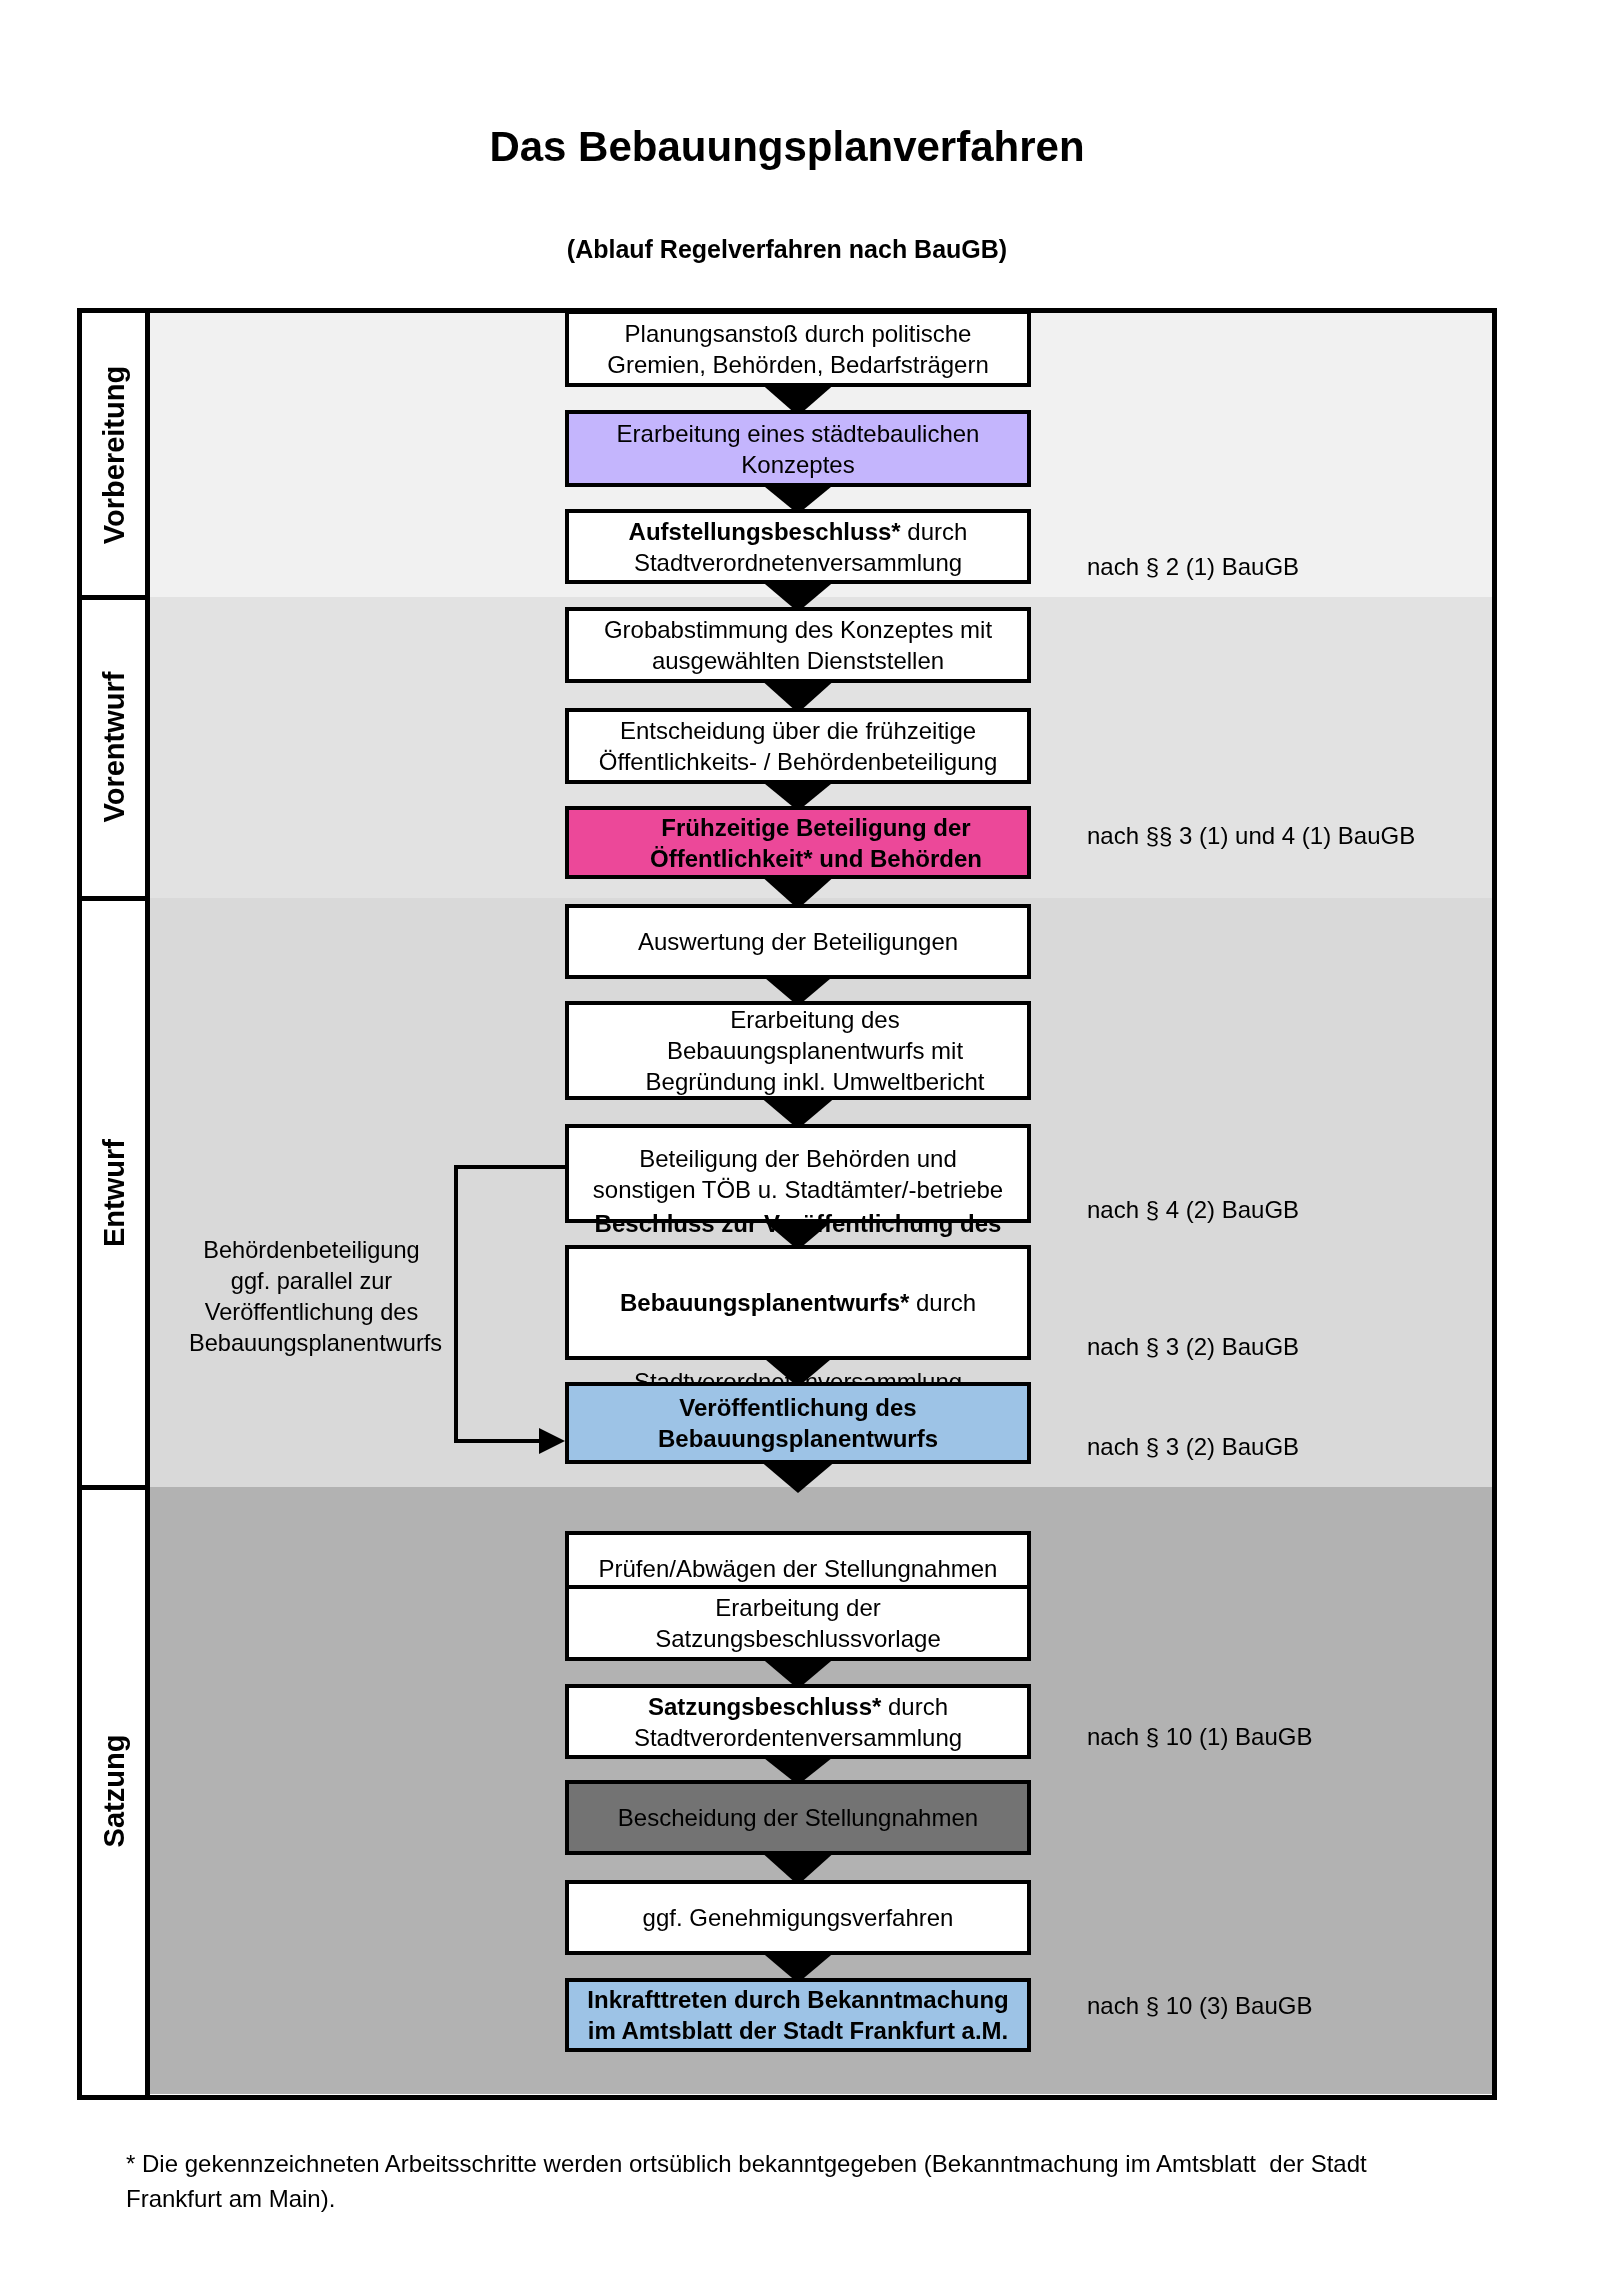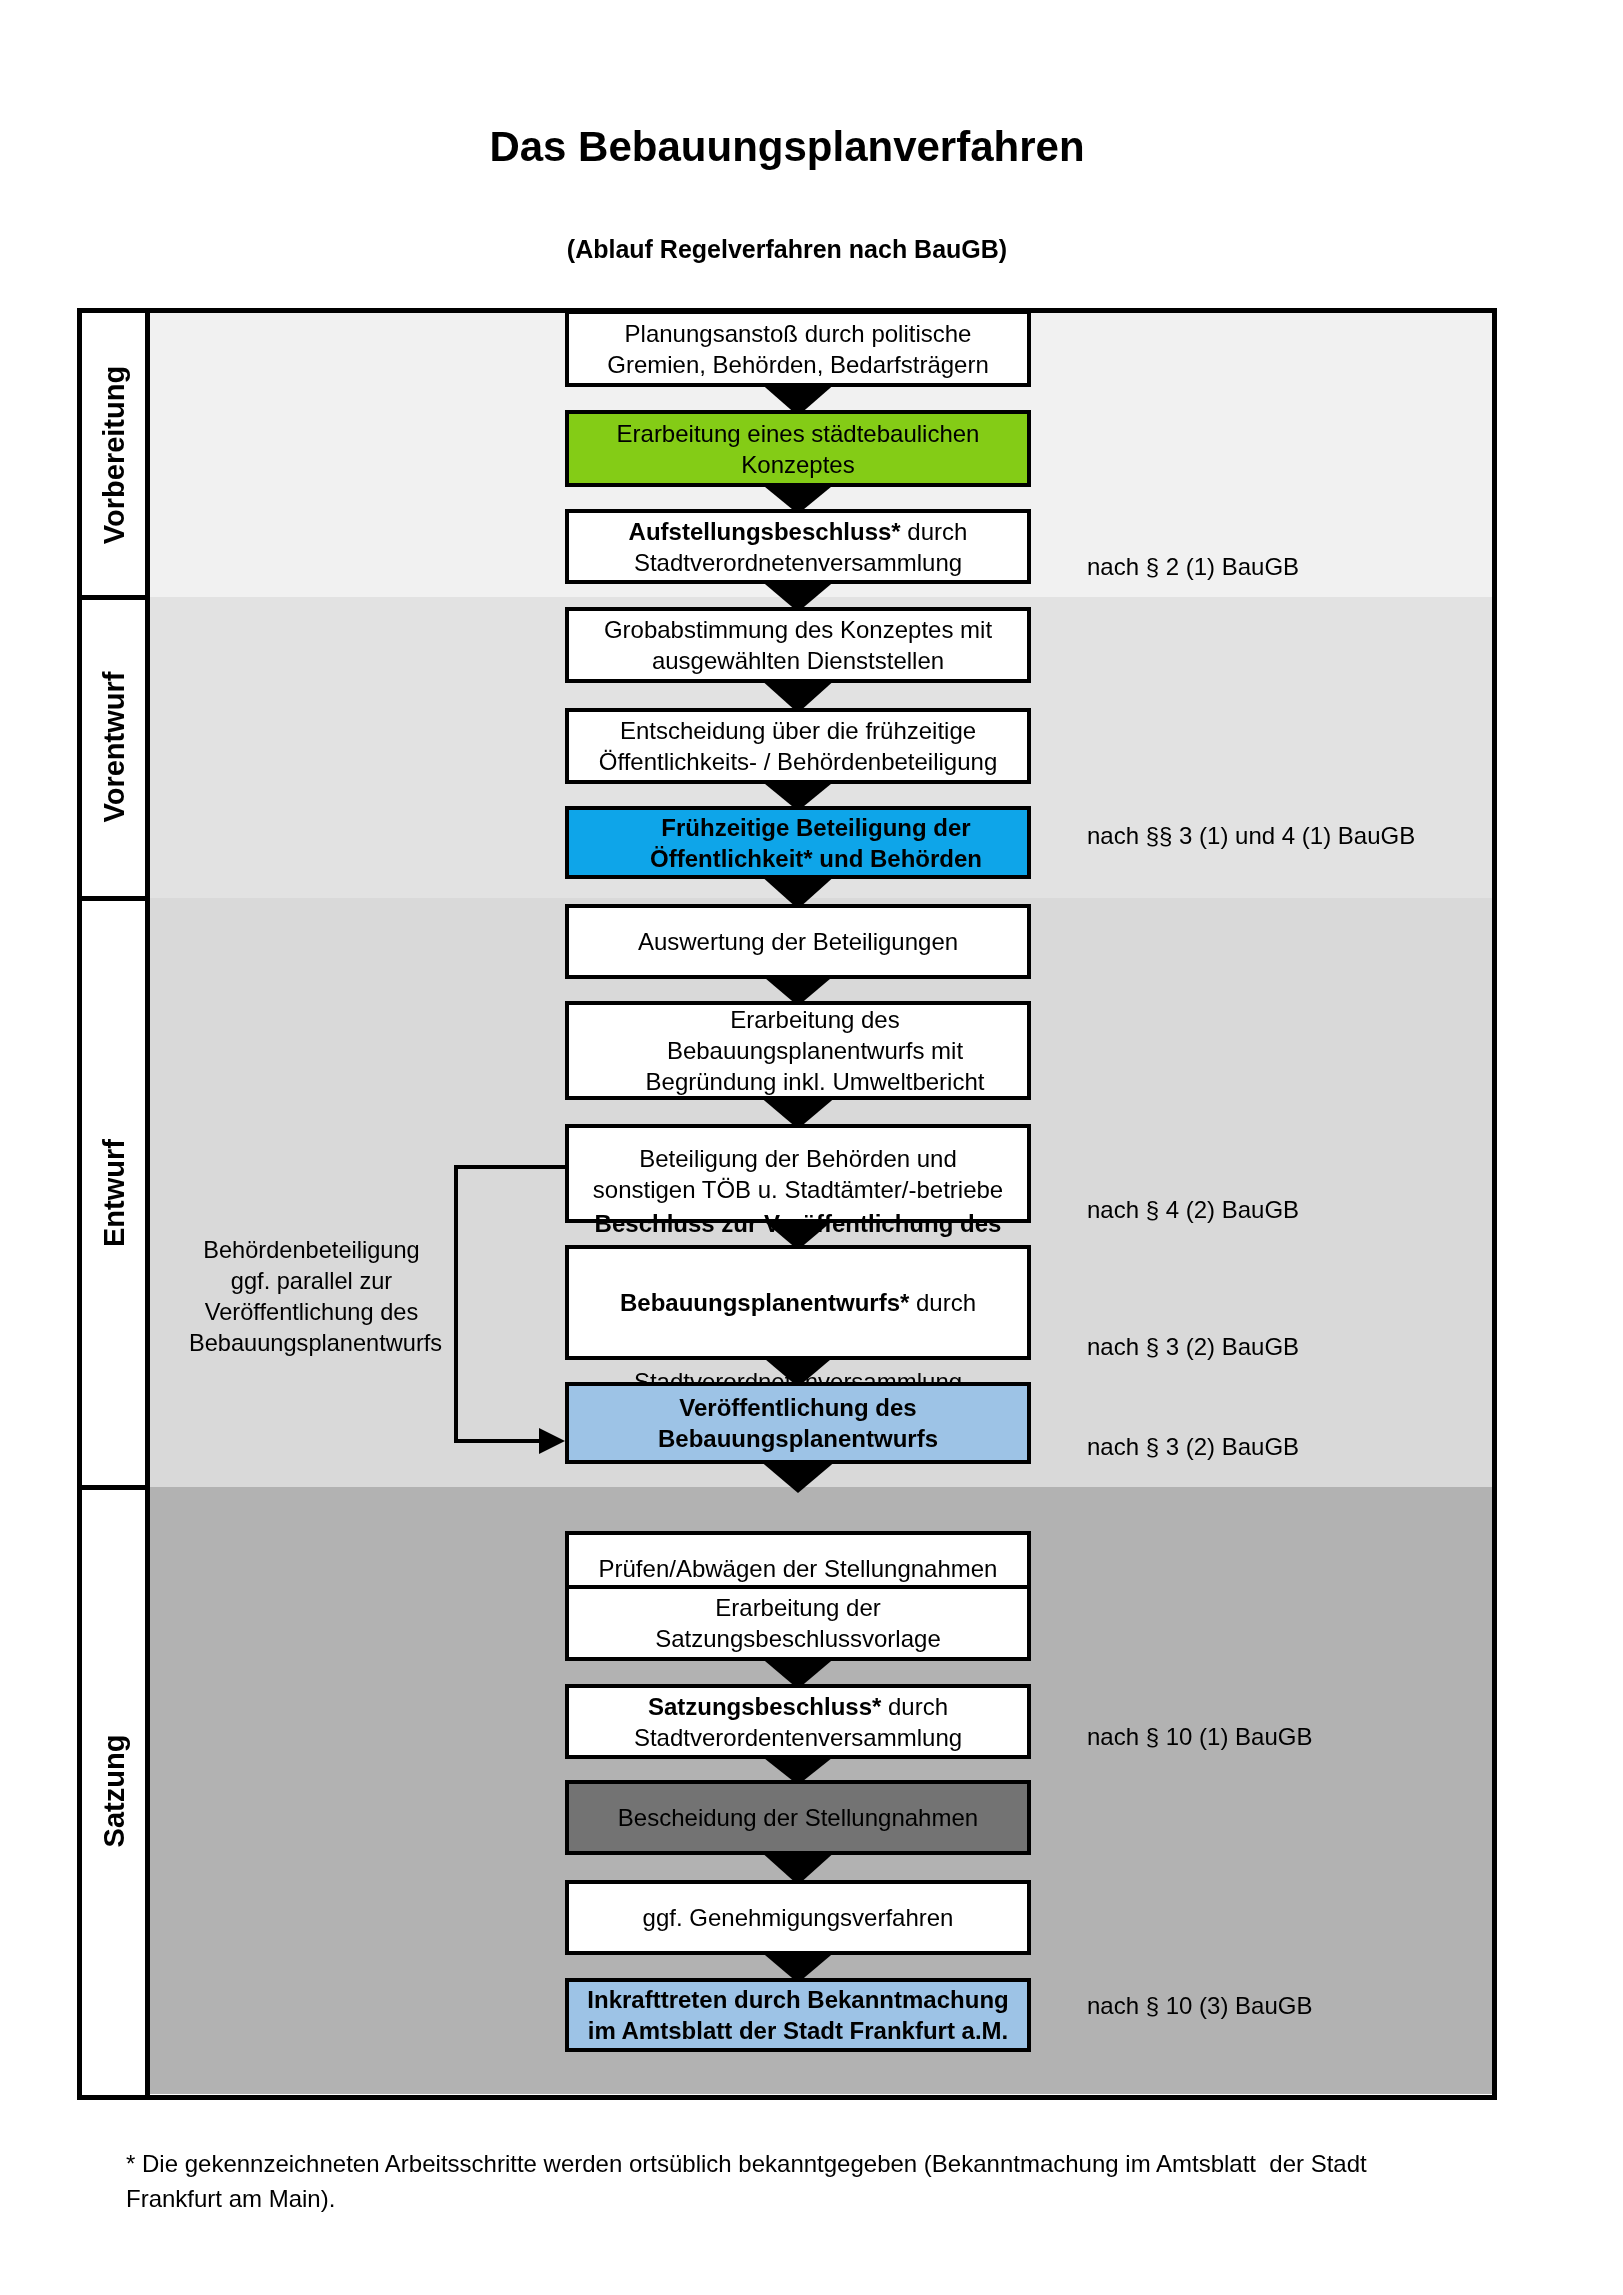--- a/index.html
+++ b/index.html
@@ -56,41 +56,41 @@
       <div class="phase-label" style="left: 114px; top: 1193px;">Entwurf</div>
       <div class="phase-divider" style="top: 896px;"></div>
       <div class="section-bg" style="top: 1487px; height: 607px; background: rgb(178, 178, 178);"></div>
       <div class="phase-label" style="left: 114px; top: 1791px;">Satzung</div>
       <div class="phase-divider" style="top: 1485px;"></div>
       <div class="step-box" style="top: 310px; height: 77px; background: rgb(255, 255, 255);">
         <div><span>Planungsanstoß durch politische</span></div>
         <div><span>Gremien, Behörden, Bedarfsträgern</span></div>
       </div>
       <div class="down-arrow" style="left: 759px; top: 382px; border-top: 34px solid rgb(0, 0, 0);"></div>
-      <div class="step-box" style="top: 410px; height: 77px; background: #84cc16;">
+      <div class="step-box" style="top: 410px; height: 77px; background: #c4b5fd;">
         <div><span>Erarbeitung eines städtebaulichen</span></div>
         <div><span>Konzeptes</span></div>
       </div>
       <div class="down-arrow" style="left: 759px; top: 482px; border-top: 32px solid rgb(0, 0, 0);"></div>
       <div class="step-box" style="top: 509px; height: 75px; background: rgb(255, 255, 255);">
         <div><span class="seg-b">Aufstellungsbeschluss*</span><span> durch</span></div>
         <div><span>Stadtverordnetenversammlung</span></div>
       </div>
       <div class="down-arrow" style="left: 759px; top: 579px; border-top: 33px solid rgb(0, 0, 0);"></div>
       <div class="step-box" style="top: 607px; height: 76px; background: rgb(255, 255, 255);">
         <div><span>Grobabstimmung des Konzeptes mit</span></div>
         <div><span>ausgewählten Dienststellen</span></div>
       </div>
       <div class="down-arrow" style="left: 759px; top: 678px; border-top: 35px solid rgb(0, 0, 0);"></div>
       <div class="step-box" style="top: 708px; height: 76px; background: rgb(255, 255, 255);">
         <div><span>Entscheidung über die frühzeitige</span></div>
         <div><span>Öffentlichkeits- / Behördenbeteiligung</span></div>
       </div>
       <div class="down-arrow" style="left: 759px; top: 779px; border-top: 32px solid rgb(0, 0, 0);"></div>
-      <div class="step-box blue" style="top: 806px; height: 73px; background: #0ea5e9; padding-left: 36px;">
+      <div class="step-box blue" style="top: 806px; height: 73px; background: #ec4899; padding-left: 36px;">
         <div><span class="seg-b">Frühzeitige Beteiligung der</span></div>
         <div><span class="seg-b">Öffentlichkeit* und Behörden</span></div>
       </div>
       <div class="down-arrow" style="left: 759px; top: 874px; border-top: 35px solid rgb(0, 0, 0);"></div>
       <div class="step-box" style="top: 904px; height: 75px; background: rgb(255, 255, 255);">
         <div><span>Auswertung der Beteiligungen</span></div>
       </div>
       <div class="down-arrow" style="left: 759px; top: 973px; border-top: 33px solid rgb(0, 0, 0);"></div>
       <div class="step-box" style="top: 1001px; height: 99px; background: rgb(255, 255, 255); padding-left: 34px;">
         <div><span>Erarbeitung des</span></div>

